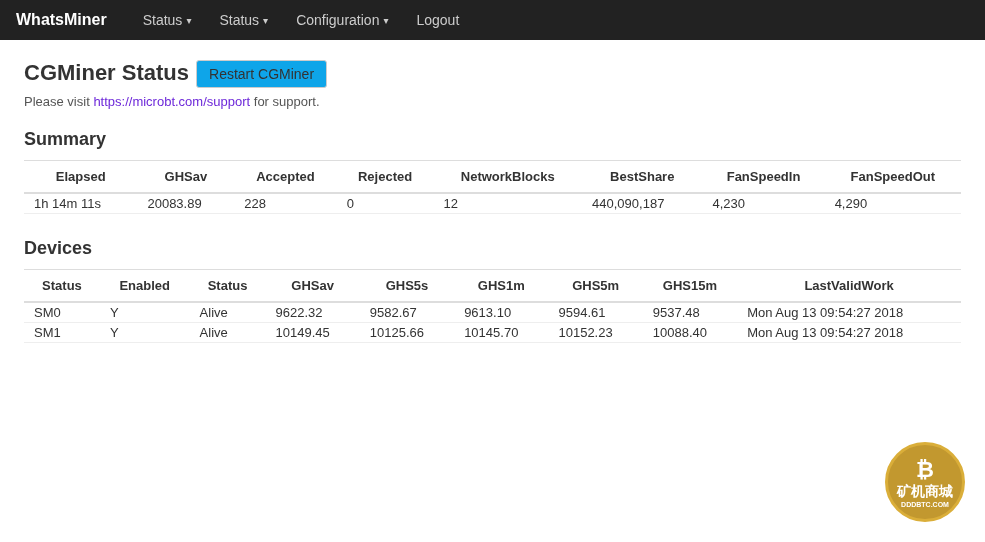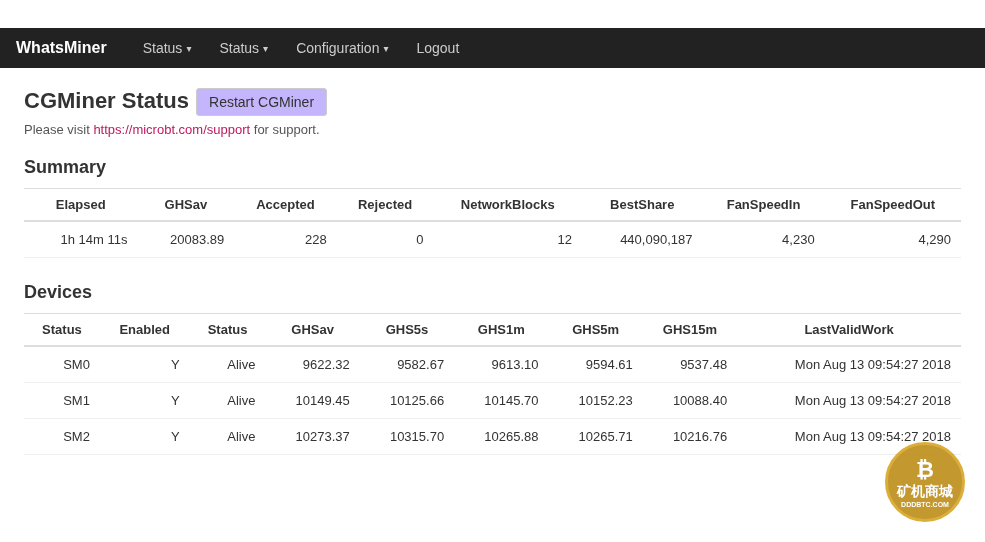--- a/index.html
+++ b/index.html
@@ -6,21 +6,20 @@
     body { font-family: Arial, Helvetica, sans-serif; font-size: 14px; background: #fff; color: #333; }
 
     
     .navbar {
       background: #222;
       color: #fff;
       display: flex;
       align-items: center;
       padding: 2px 16px;
       height: 40px;
-      margin-top: 28px;
     }
     .navbar-brand {
       font-size: 16px;
       font-weight: bold;
       color: #fff;
       margin-right: 24px;
     }
     .nav-items {
       display: flex;
       gap: 4px;
@@ -49,36 +48,36 @@
       align-items: flex-start;
       gap: 7px;
       margin-bottom: 6px;
     }
     .page-title {
       font-size: 22px;
       font-weight: bold;
       color: #333;
     }
     .btn-restart {
-      background: #c4b5fd;
+      background: #0ea5e9;
       border: 1px solid #ccc;
       padding: 5px 12px;
       font-size: 14px;
       cursor: pointer;
       border-radius: 3px;
       color: #333;
     }
 
     .support-text {
       font-size: 13px;
       color: #555;
       margin-bottom: 20px;
     }
     .support-link {
-      color: #be185d;
+      color: #6d28d9;
       text-decoration: none;
     }
 
     
     .section-title {
       font-size: 18px;
       font-weight: bold;
       margin-bottom: 10px;
       color: #333;
     }
@@ -92,22 +91,22 @@
     .data-table th {
       text-align: center;
       padding: 8px 10px;
       font-weight: bold;
       font-size: 13px;
       color: #333;
       border-bottom: 2px solid #ddd;
       border-top: 1px solid #ddd;
     }
     .data-table td {
-      text-align: right;
-      padding: 10px 10px;
+      text-align: left;
+      padding: 2px 10px;
       font-size: 13px;
       color: #333;
       border-bottom: 1px solid #eee;
     }
 
     
     .watermark {
       position: fixed;
       bottom: 20px;
       right: 20px;
@@ -228,31 +227,20 @@
           <td>SM1</td>
           <td>Y</td>
           <td>Alive</td>
           <td>10149.45</td>
           <td>10125.66</td>
           <td>10145.70</td>
           <td>10152.23</td>
           <td>10088.40</td>
           <td>Mon Aug 13 09:54:27 2018</td>
         </tr>
-        <tr>
-          <td>SM2</td>
-          <td>Y</td>
-          <td>Alive</td>
-          <td>10273.37</td>
-          <td>10315.70</td>
-          <td>10265.88</td>
-          <td>10265.71</td>
-          <td>10216.76</td>
-          <td>Mon Aug 13 09:54:27 2018</td>
-        </tr>
       </tbody>
   </table>
 
 </div>
 
 <div class="watermark">
   <div class="watermark-inner">
     <span class="btc-symbol">₿</span>
     <span style="font-size:14px;">矿机商城</span>
     <span style="font-size:7px;">DDDBTC.COM</span>

